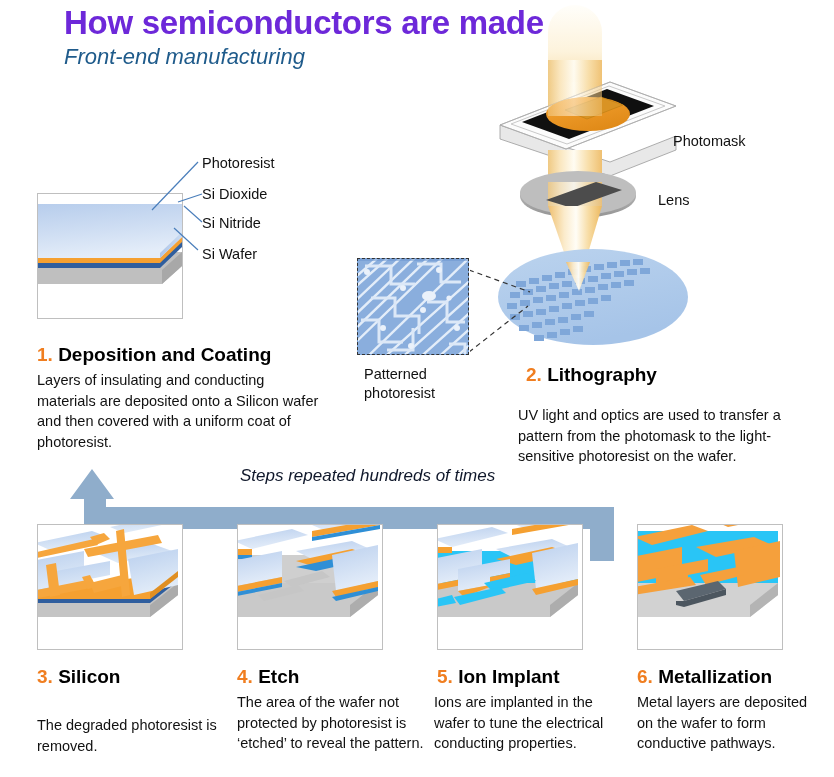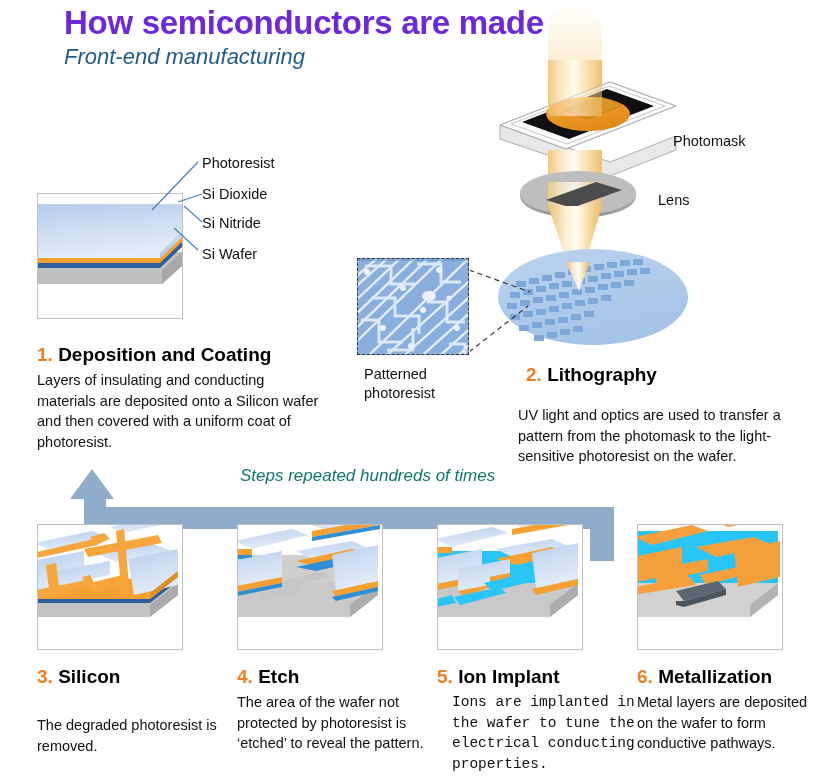--- a/index.html
+++ b/index.html
@@ -32,29 +32,29 @@
   #lbl-lens{left:658px;top:192px;}
 
   
   #pattern-box{left:357px;top:258px;width:112px;height:97px;
      border:1.6px dashed #333;box-sizing:border-box;overflow:hidden;background:#7EA6DC;}
   #pattern-svg{position:absolute;left:-1px;top:-1px;}
   #lbl-pattern{left:364px;top:365px;font-size:14.5px;line-height:19px;color:#111;}
 
   
   #repeat-arrow{left:62px;top:455px;}
-  #repeat-text{left:240px;top:466px;font-size:17px;font-style:italic;color:#0f766e;white-space:nowrap;}
+  #repeat-text{left:240px;top:466px;font-size:17px;font-style:italic;color:#0f172a;white-space:nowrap;}
 
   
   .wafer-panel{top:524px;width:146px;height:126px;}
   #p3{left:37px;} #p4{left:237px;} #p5{left:437px;} #p6{left:637px;}
   .bhead{top:666px;}
   .bbody{top:692px;width:190px;}
   #h3{left:37px;} #h4{left:237px;} #h5{left:437px;} #h6{left:637px;}
-  #b3{left:37px;margin-top:23px;} #b4{left:237px;} #b5{left:452px;font-family:Liberation Mono, monospace;} #b6{left:637px;}
+  #b3{left:37px;margin-top:23px;} #b4{left:237px;} #b5{left:434px;} #b6{left:637px;}
 
   
   #h1{left:37px;top:344px;}
   #b1{left:37px;top:370px;width:290px;}
   #h2{left:518px;top:364px;margin-left:8px;}
   #b2{left:518px;top:370px;width:300px;margin-top:35px;}
 </style>
 </head>
 <body>
 

